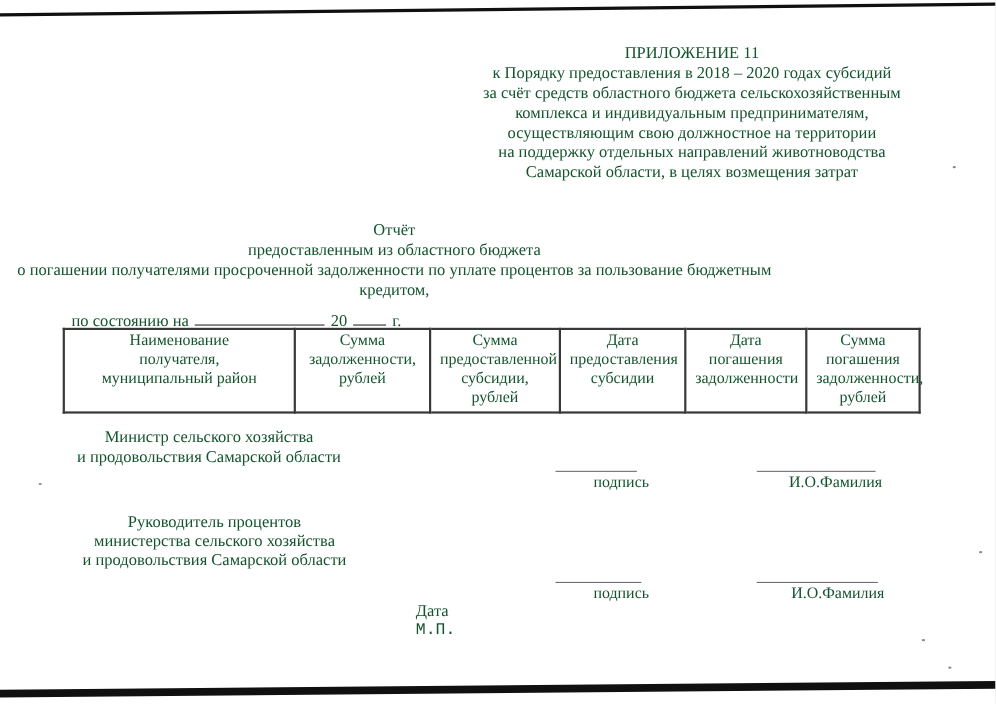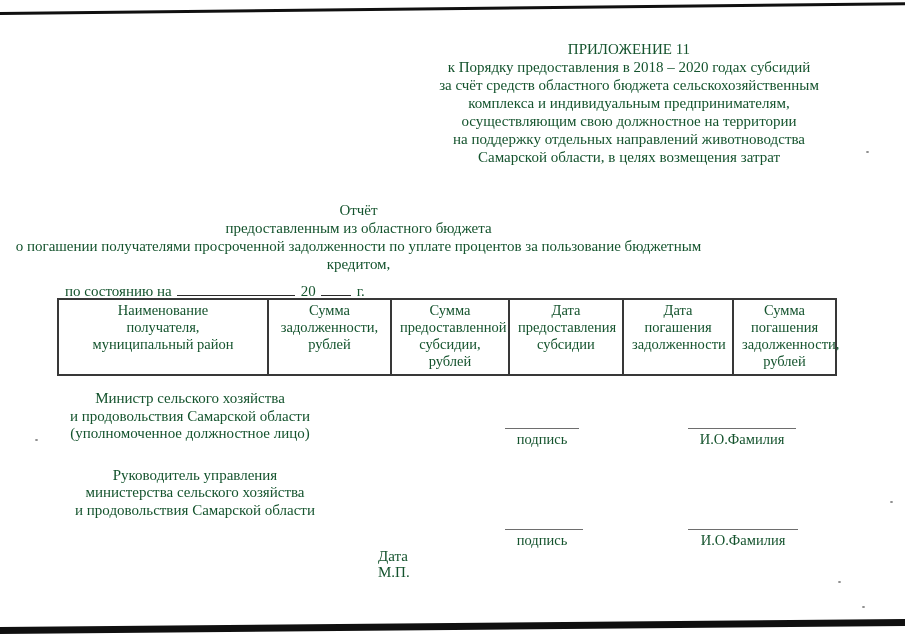--- a/index.html
+++ b/index.html
@@ -61,30 +61,30 @@
   .sig-block { position:absolute; text-align:center; font-size:15px; }
   .sig-block-1 { left:30px; top:390px; width:320px; line-height:17.6px; }
   .sig-block-2 { left:30px; top:467px; width:330px; line-height:17.4px; }
 
   .rule { position:absolute; border-top:1.5px solid #6e6e6e; height:0; }
   .rule-sig-1  { left:505px; top:428px; width:74px;  }
   .rule-name-1 { left:688px; top:428px; width:108px; }
   .rule-sig-2  { left:505px; top:529px; width:78px;  }
   .rule-name-2 { left:688px; top:529px; width:110px; }
 
-  .rule-label { position:absolute; text-align:center; font-size:14.5px; }
+  .rule-label { position:absolute; text-align:right; font-size:14.5px; }
   .lbl-sig-1  { left:494px; top:431px; width:96px;  }
   .lbl-name-1 { left:682px; top:431px; width:120px; }
   .lbl-sig-2  { left:494px; top:532px; width:96px;  }
   .lbl-name-2 { left:682px; top:532px; width:122px; }
 
   
   .footer-label { position:absolute; left:378px; font-size:15px; }
   .footer-date  { top:548px; }
-  .footer-stamp { top:564px; }
+  .footer-stamp { top:564px;font-family:Liberation Mono, monospace; }
 </style>
 </head>
 <body>
 
 <div class="page">
 
   <div class="scan-line scan-top"></div>
 
   <div class="appendix">
     <div>ПРИЛОЖЕНИЕ 11</div>
@@ -137,30 +137,29 @@
 погашения
 задолженности,
 рублей</th>
     </tr>
   </tbody>
     </table>
 
   <div class="sig-block sig-block-1">
     <div>Министр сельского хозяйства</div>
     <div>и продовольствия Самарской области</div>
-    <div>(уполномоченное должностное лицо)</div>
   </div>
 
   <div class="rule rule-sig-1"></div>
   <div class="rule-label lbl-sig-1">подпись</div>
   <div class="rule rule-name-1"></div>
   <div class="rule-label lbl-name-1">И.О.Фамилия</div>
 
   <div class="sig-block sig-block-2">
-    <div>Руководитель управления</div>
+    <div>Руководитель процентов</div>
     <div>министерства сельского хозяйства</div>
     <div>и продовольствия Самарской области</div>
   </div>
 
   <div class="rule rule-sig-2"></div>
   <div class="rule-label lbl-sig-2">подпись</div>
   <div class="rule rule-name-2"></div>
   <div class="rule-label lbl-name-2">И.О.Фамилия</div>
 
   <div class="footer-label footer-date">Дата</div>

